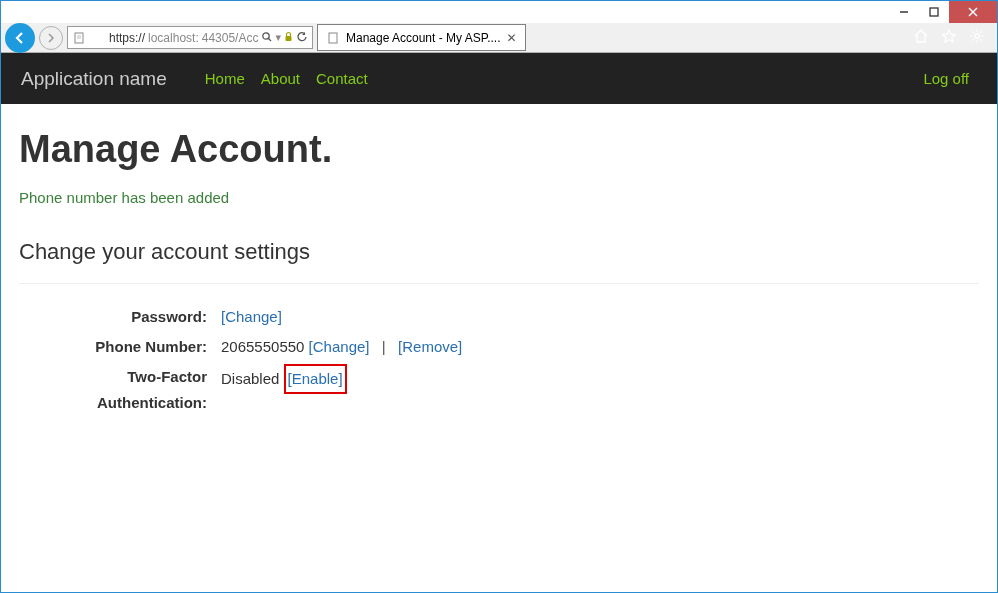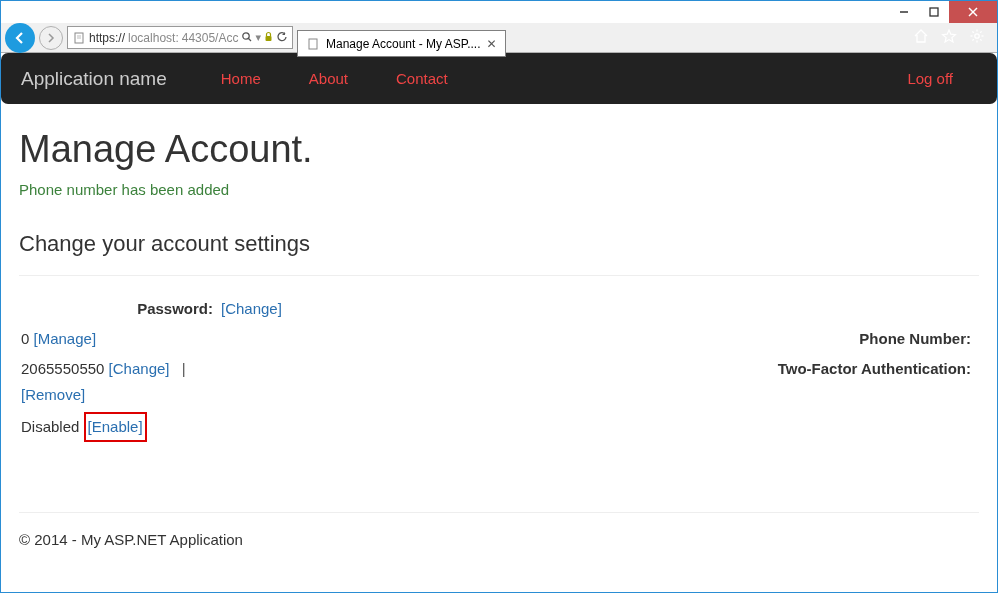--- a/index.html
+++ b/index.html
@@ -65,36 +65,36 @@
       flex: 0 0 220px;
       height: 23px;
       border: 1px solid #999;
       background: #fff;
       display: flex;
       align-items: center;
       padding: 0 4px;
       font-size: 12px;
       gap: 3px;
     }
-    .addr-input .url-proto { color: #333; }
+    .addr-input .url-proto { color: #333; margin-left: 20px; }
     .addr-input .url-rest { color: #888; }
     .addr-input .page-icon { width:14px; height:14px; display:flex; align-items:center; justify-content:center; color:#555; font-size:10px;}
     .addr-icons { display: flex; align-items: center; gap: 2px; color: #555; font-size: 11px; margin-left: auto;}
     .tab {
       height: 27px;
       border: 1px solid #808080;
       background: #fff;
       display: flex;
       align-items: center;
       padding: 0 8px;
       font-size: 12px;
       gap: 6px;
       min-width: 200px;
       position: relative;
-      top: 6px;
+      top: 0;
     }
     .tab .favicon { width:14px; height:14px; display:flex; align-items:center; justify-content:center; color:#555; font-size:10px;}
     .tab .tab-close { color: #555; font-size: 12px; margin-left: auto;}
     .toolbar-right {
       margin-left: auto;
       display: flex;
       gap: 12px;
       padding-right: 8px;
       color: #fff;
     }
@@ -117,39 +117,38 @@
     }
 
     .navbar {
       background: #222;
       color: #999;
       display: flex;
       align-items: center;
       padding: 0 20px;
       height: 51px;
       font-size: 15px;
-      border-radius: 7px;
     }
     .navbar .brand {
       color: #ccc;
       font-size: 19px;
       margin-right: 30px;
     }
-    .navbar .navlink { color: #ef4444; margin: 0 24px; }
+    .navbar .navlink { color: #84cc16; margin: 0 8px; }
     .navbar .spacer { flex: 1; }
     .navbar .greeting { color: #999; margin-right: 28px; }
 
     .content {
       padding: 24px 18px 10px 18px;
       color: #333;
     }
     h1.page-title {
       font-size: 38px;
-      font-weight: 400;
-      margin-bottom: 10px;
+      font-weight: 700;
+      margin-bottom: 18px;
       color: #333;
     }
     .status-msg {
       color: #3c823c;
       font-size: 15px;
       margin-bottom: 33px;
     }
     h3.subhead {
       font-size: 22px;
       font-weight: 400;
@@ -165,21 +164,21 @@
     .dl {
       display: grid;
       grid-template-columns: 200px 1fr;
       row-gap: 4px;
       font-size: 15px;
       margin-left: 2px;
     }
     .dl .dt {
       text-align: right;
       font-weight: 700;
-      padding-right: 8px;
+      padding-right: 14px;
       color: #333;
       line-height: 26px;
     }
     .dl .dd {
       color: #333;
       line-height: 26px;
     }
     a.link { color: #2a6fb0; text-decoration: none; }
     .pipe { color: #555; margin: 0 4px; }
     .highlight-box {
@@ -322,41 +321,33 @@
       <div class="status-msg">Phone number has been added</div>
       <h3 class="subhead">Change your account settings</h3>
       <hr class="sep">
 
       <div class="dl">
         <div class="dt">Password:</div>
         <div class="dd">
           <a class="link">[Change]</a>
         </div>
 
-        <div class="dd">
-          <span>0</span>
-          <a class="link">[Manage]</a>
-        </div>
 
         <div class="dt">Phone Number:</div>
         <div class="dd">
           <span>2065550550</span>
           <a class="link">[Change]</a>
           <span class="pipe">&nbsp;|&nbsp;</span>
           <a class="link">[Remove]</a>
         </div>
 
         <div class="dt">Two-Factor Authentication:</div>
         <div class="dd">
           <span>Disabled</span>
           <span class="highlight-box">
             <a class="link">[Enable]</a>
           </span>
         </div>
       </div>
     </div>
 
-    <div class="footer">
-      <hr class="foot-sep">
-      <div>© 2014 - My ASP.NET Application</div>
-    </div>
   </div>
 </div>
 
 </body></html>

